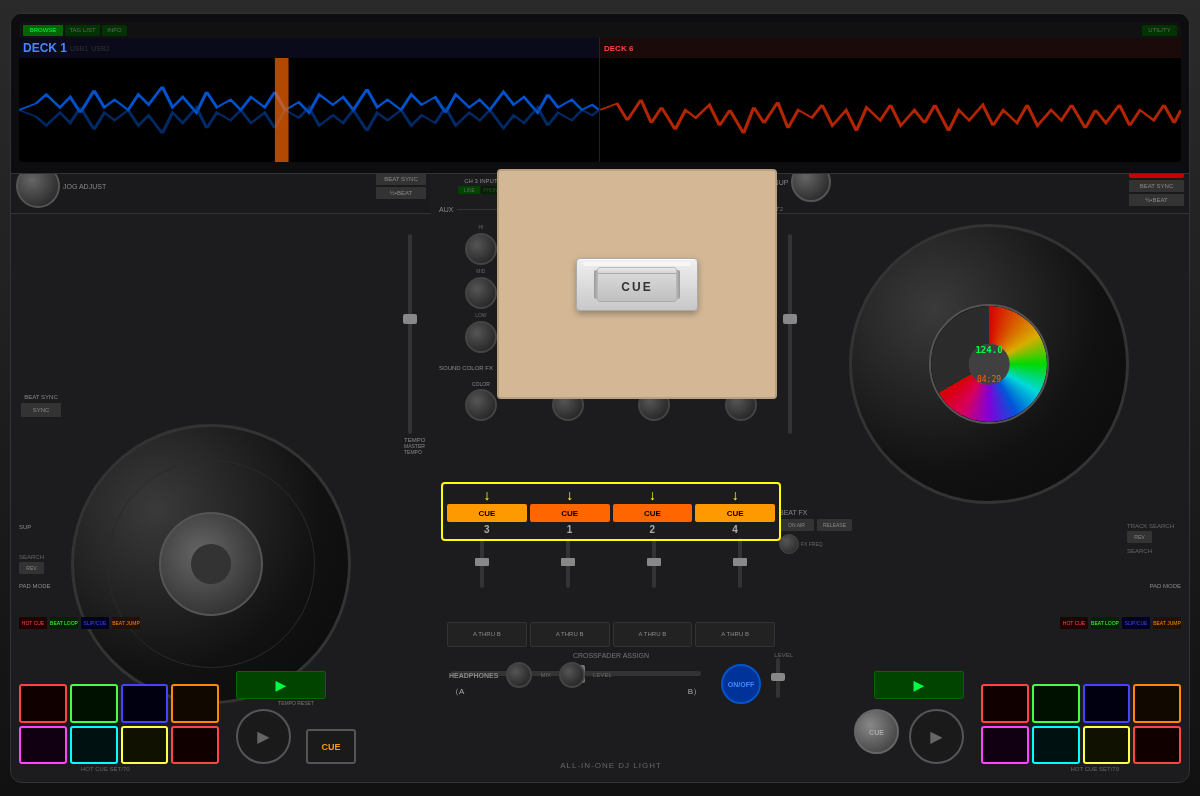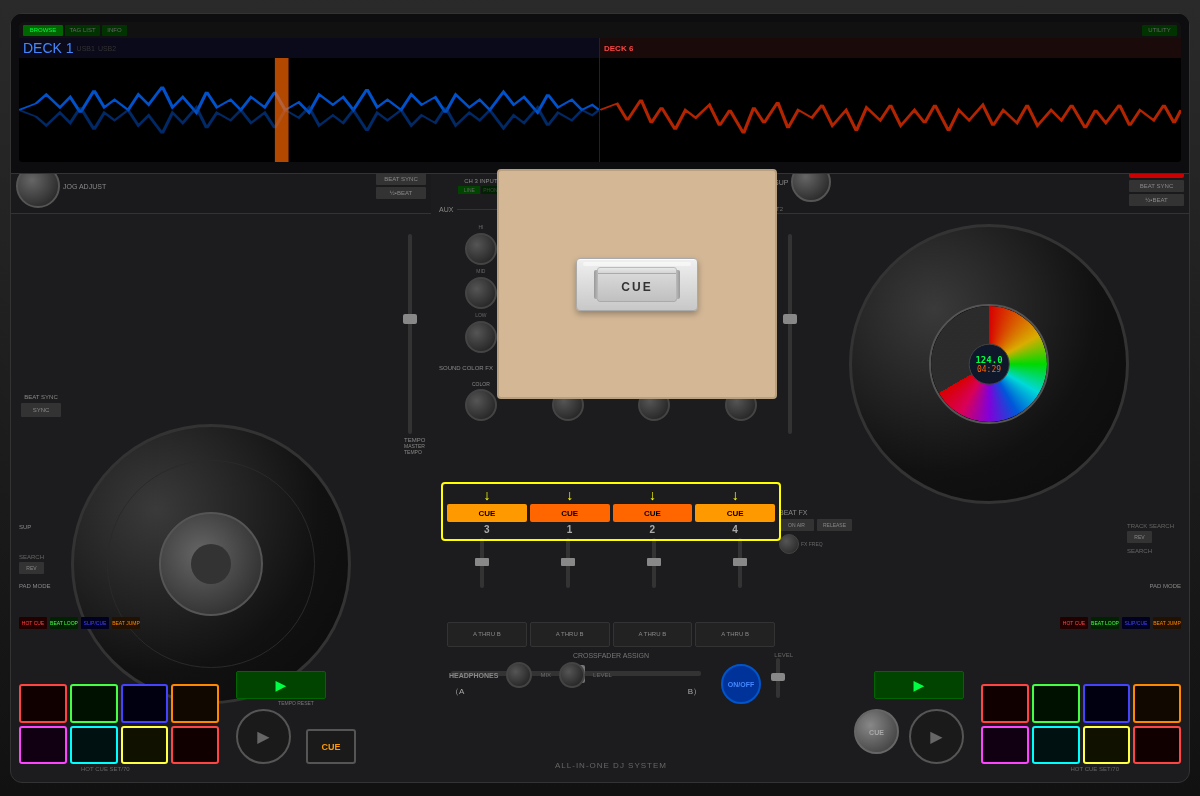--- a/index.html
+++ b/index.html
@@ -445,21 +445,21 @@
 
         <div style="position:absolute; top:0; left:0; right:0; height:16px; background:#111; display:flex; gap:2px; padding:2px 4px; align-items:center; z-index:2;">
           <div style="width:40px;height:11px;background:#006600;border-radius:1px;font-size:6px;color:#00ff44;display:flex;align-items:center;justify-content:center;">BROWSE</div>
           <div style="width:35px;height:11px;background:#003300;border-radius:1px;font-size:6px;color:#666;display:flex;align-items:center;justify-content:center;">TAG LIST</div>
           <div style="width:25px;height:11px;background:#003300;border-radius:1px;font-size:6px;color:#666;display:flex;align-items:center;justify-content:center;">INFO</div>
           <div style="margin-left:auto;width:35px;height:11px;background:#003300;border-radius:1px;font-size:6px;color:#666;display:flex;align-items:center;justify-content:center;">UTILITY</div>
         </div>
 
         <div style="position:absolute; top:16px; left:0; width:50%; height:calc(100% - 16px); border-right:1px solid #222;">
           <div style="position:absolute; top:0; left:0; right:0; height:20px; background:#0a0a1a; display:flex; align-items:center; gap:3px; padding:0 4px;">
-            <div style="color:#4488ff;font-size:14px;font-weight:normal;">DECK 1</div>
+            <div style="color:#4488ff;font-size:12px;font-weight:bold;">DECK 1</div>
             <div style="color:#333;font-size:7px;">USB1</div>
             <div style="color:#333;font-size:7px;">USB2</div>
           </div>
 
           <div style="position:absolute; top:20px; left:0; right:0; bottom:0; overflow:hidden;">
             <svg width="100%" height="100%" viewBox="0 0 170 80" preserveAspectRatio="none">
               <rect width="170" height="80" fill="#000"></rect>
               <polyline points="0,40 5,35 8,28 12,38 15,30 18,42 22,25 25,38 28,32 32,40 35,28 38,36 42,22 45,38 48,30 52,42 55,26 58,38 62,32 65,40 68,30 72,38 75,26 78,40 82,34 85,42 88,28 92,36 95,30 98,40 102,24 105,38 108,32 112,40 115,28 118,36 122,30 125,42 128,28 132,38 135,32 138,40 142,26 145,36 148,30 152,42 155,28 158,38 162,32 165,40 168,36 170,40" fill="none" stroke="#0066ff" stroke-width="1" opacity="0.8"></polyline>
               <polyline points="0,40 5,45 8,52 12,42 15,50 18,38 22,55 25,42 28,48 32,40 35,52 38,44 42,58 45,42 48,50 52,38 55,54 58,42 62,48 65,40 68,50 72,42 75,54 78,40 82,46 85,38 88,52 92,44 95,50 98,40 102,56 105,42 108,48 112,40 115,52 118,44 122,50 125,38 128,52 132,42 135,48 138,40 142,54 145,44 148,50 152,38 155,52 158,42 162,48 165,40 168,44 170,40" fill="none" stroke="#0044aa" stroke-width="1" opacity="0.6"></polyline>
 
@@ -747,21 +747,21 @@
         <div style="width:4px;height:200px;background:#333;border-radius:2px;margin:0 auto;position:relative;">
           <div style="position:absolute;width:14px;height:10px;background:#888;border-radius:2px;left:-5px;top:80px;cursor:pointer;"></div>
         </div>
       </div>
 
       <div style="position:absolute; width:280px; height:280px; top:10px; right:60px;">
         <div style="width:280px;height:280px;border-radius:50%;background:radial-gradient(circle at 30% 30%,#3a3a3a,#111 60%,#0a0a0a);border:3px solid #333;position:relative;cursor:pointer;">
 
           <div style="position:absolute;width:120px;height:120px;top:50%;left:50%;transform:translate(-50%,-50%);border-radius:50%;overflow:hidden;border:2px solid #555;background:#000;">
             <div class="jog-color-band"></div>
-            <div style="position:absolute;top:50%;left:50%;transform:translate(-50%,-50%);width:35%;height:35%;border-radius:50%;background:#0f172a;border:1px solid #444;display:flex;flex-direction:column;align-items:center;justify-content:center;z-index:5;">
+            <div style="position:absolute;top:50%;left:50%;transform:translate(-50%,-50%);width:35%;height:35%;border-radius:50%;background:#404040;border:1px solid #444;display:flex;flex-direction:column;align-items:center;justify-content:space-between;z-index:5;">
               <div style="color:#00ff44;font-size:9px;font-family:monospace;font-weight:bold;">124.0</div>
               <div style="color:#ff6600;font-size:8px;font-family:monospace;">04:29</div>
             </div>
           </div>
         </div>
       </div>
 
       <div style="position:absolute; top:295px; left:10px; display:flex; flex-direction:column; gap:3px;">
         <div style="color:#888;font-size:7px;">BEAT FX</div>
         <div style="display:flex;gap:3px;">
@@ -830,17 +830,17 @@
           </div>
 
           <div style="position:absolute; left:-3px; top:3px; bottom:3px; width:4px; background:linear-gradient(90deg,#999,#bbb); border-radius:2px 0 0 2px;"></div>
 
           <div style="position:absolute; right:-3px; top:3px; bottom:3px; width:4px; background:linear-gradient(90deg,#bbb,#999); border-radius:0 2px 2px 0;"></div>
         </div>
       </div>
     </div>
 
     <div style="position:absolute; bottom:12px; left:420px; width:360px; text-align:center;">
-      <div style="color:#666;font-size:8px;letter-spacing:1px;">ALL-IN-ONE DJ SYSTEM</div>
+      <div style="color:#666;font-size:8px;letter-spacing:1px;">ALL-IN-ONE DJ LIGHT</div>
     </div>
 
   </div>
 </div>
 
 </body></html>

